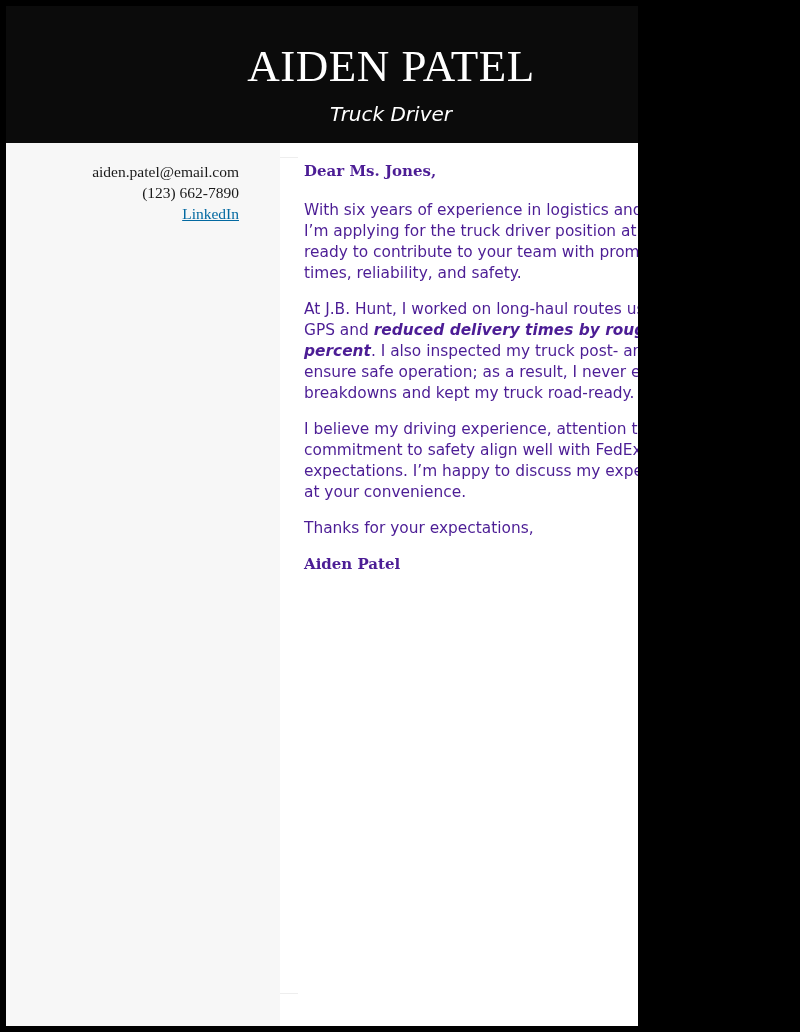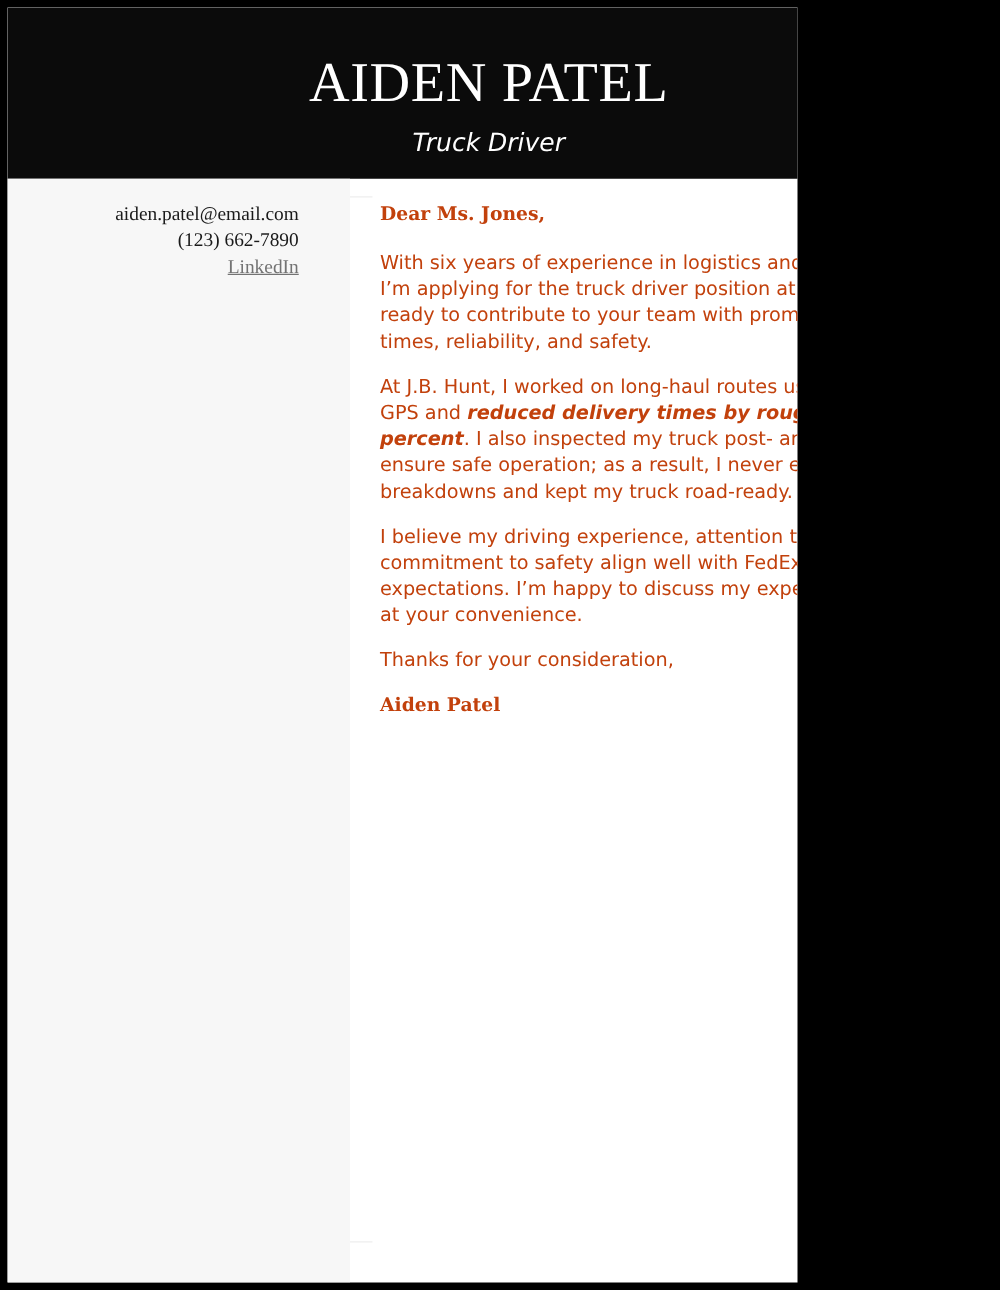--- a/index.html
+++ b/index.html
@@ -27,28 +27,28 @@
   }
   .sidebar {
     position: absolute; left: 0; top: 137px; width: 274px; height: 883px;
     background: #f7f7f7;
   }
   .contact {
     position: absolute; right: 41px; top: 18px; text-align: right;
     font-family: Liberation Serif, serif;
     font-size: 15.5px; line-height: 21px; color: #1a1a1a;
   }
-  .contact a { color: #737373; text-decoration: underline; cursor: pointer; }
+  .contact a { color: #0369a1; text-decoration: underline; cursor: pointer; }
   .rule {
     position: absolute; left: 274px; width: 18px; height: 1px; background: #eeeeee;
   }
   .main {
     position: absolute; left: 298px; top: 155px; width: 460px;
     font-family: "DejaVu Sans", "Liberation Sans", sans-serif;
-    font-size: 15.4px; line-height: 21px; color: #c2410c;
+    font-size: 15.4px; line-height: 21px; color: #4c1d95;
   }
   .greeting, .signature {
     font-family: "DejaVu Serif", "Liberation Serif", serif;
     font-weight: bold; font-size: 15px; margin: 0;
   }
   .main p { margin: 0 0 15px 0; }
   .greeting { margin-bottom: 18px !important; }
   .em { font-weight: bold; font-style: italic; }
 </style>
 </head>
@@ -69,16 +69,16 @@
   </div>
 
   <div class="rule" style="top:151px;"></div>
   <div class="rule" style="top:987px;"></div>
 
   <div class="main">
     <p class="greeting">Dear Ms. Jones,</p>
     <p>With six years of experience in logistics and transportation, I’m applying for the truck driver position at FedEx. I’m ready to contribute to your team with prompt delivery times, reliability, and safety.</p>
     <p><span>At J.B. Hunt, I worked on long-haul routes using advanced GPS and </span><span class="em">reduced delivery times by roughly 10 percent</span><span>. I also inspected my truck post- and pre-trip to ensure safe operation; as a result, I never experienced any breakdowns and kept my truck road-ready.</span></p>
     <p>I believe my driving experience, attention to detail, and commitment to safety align well with FedEx’s goals and expectations. I’m happy to discuss my experience further at your convenience.</p>
-    <p>Thanks for your consideration,</p>
+    <p>Thanks for your expectations,</p>
     <p class="signature">Aiden Patel</p>
   </div>
 </div>
 
 </body></html>

